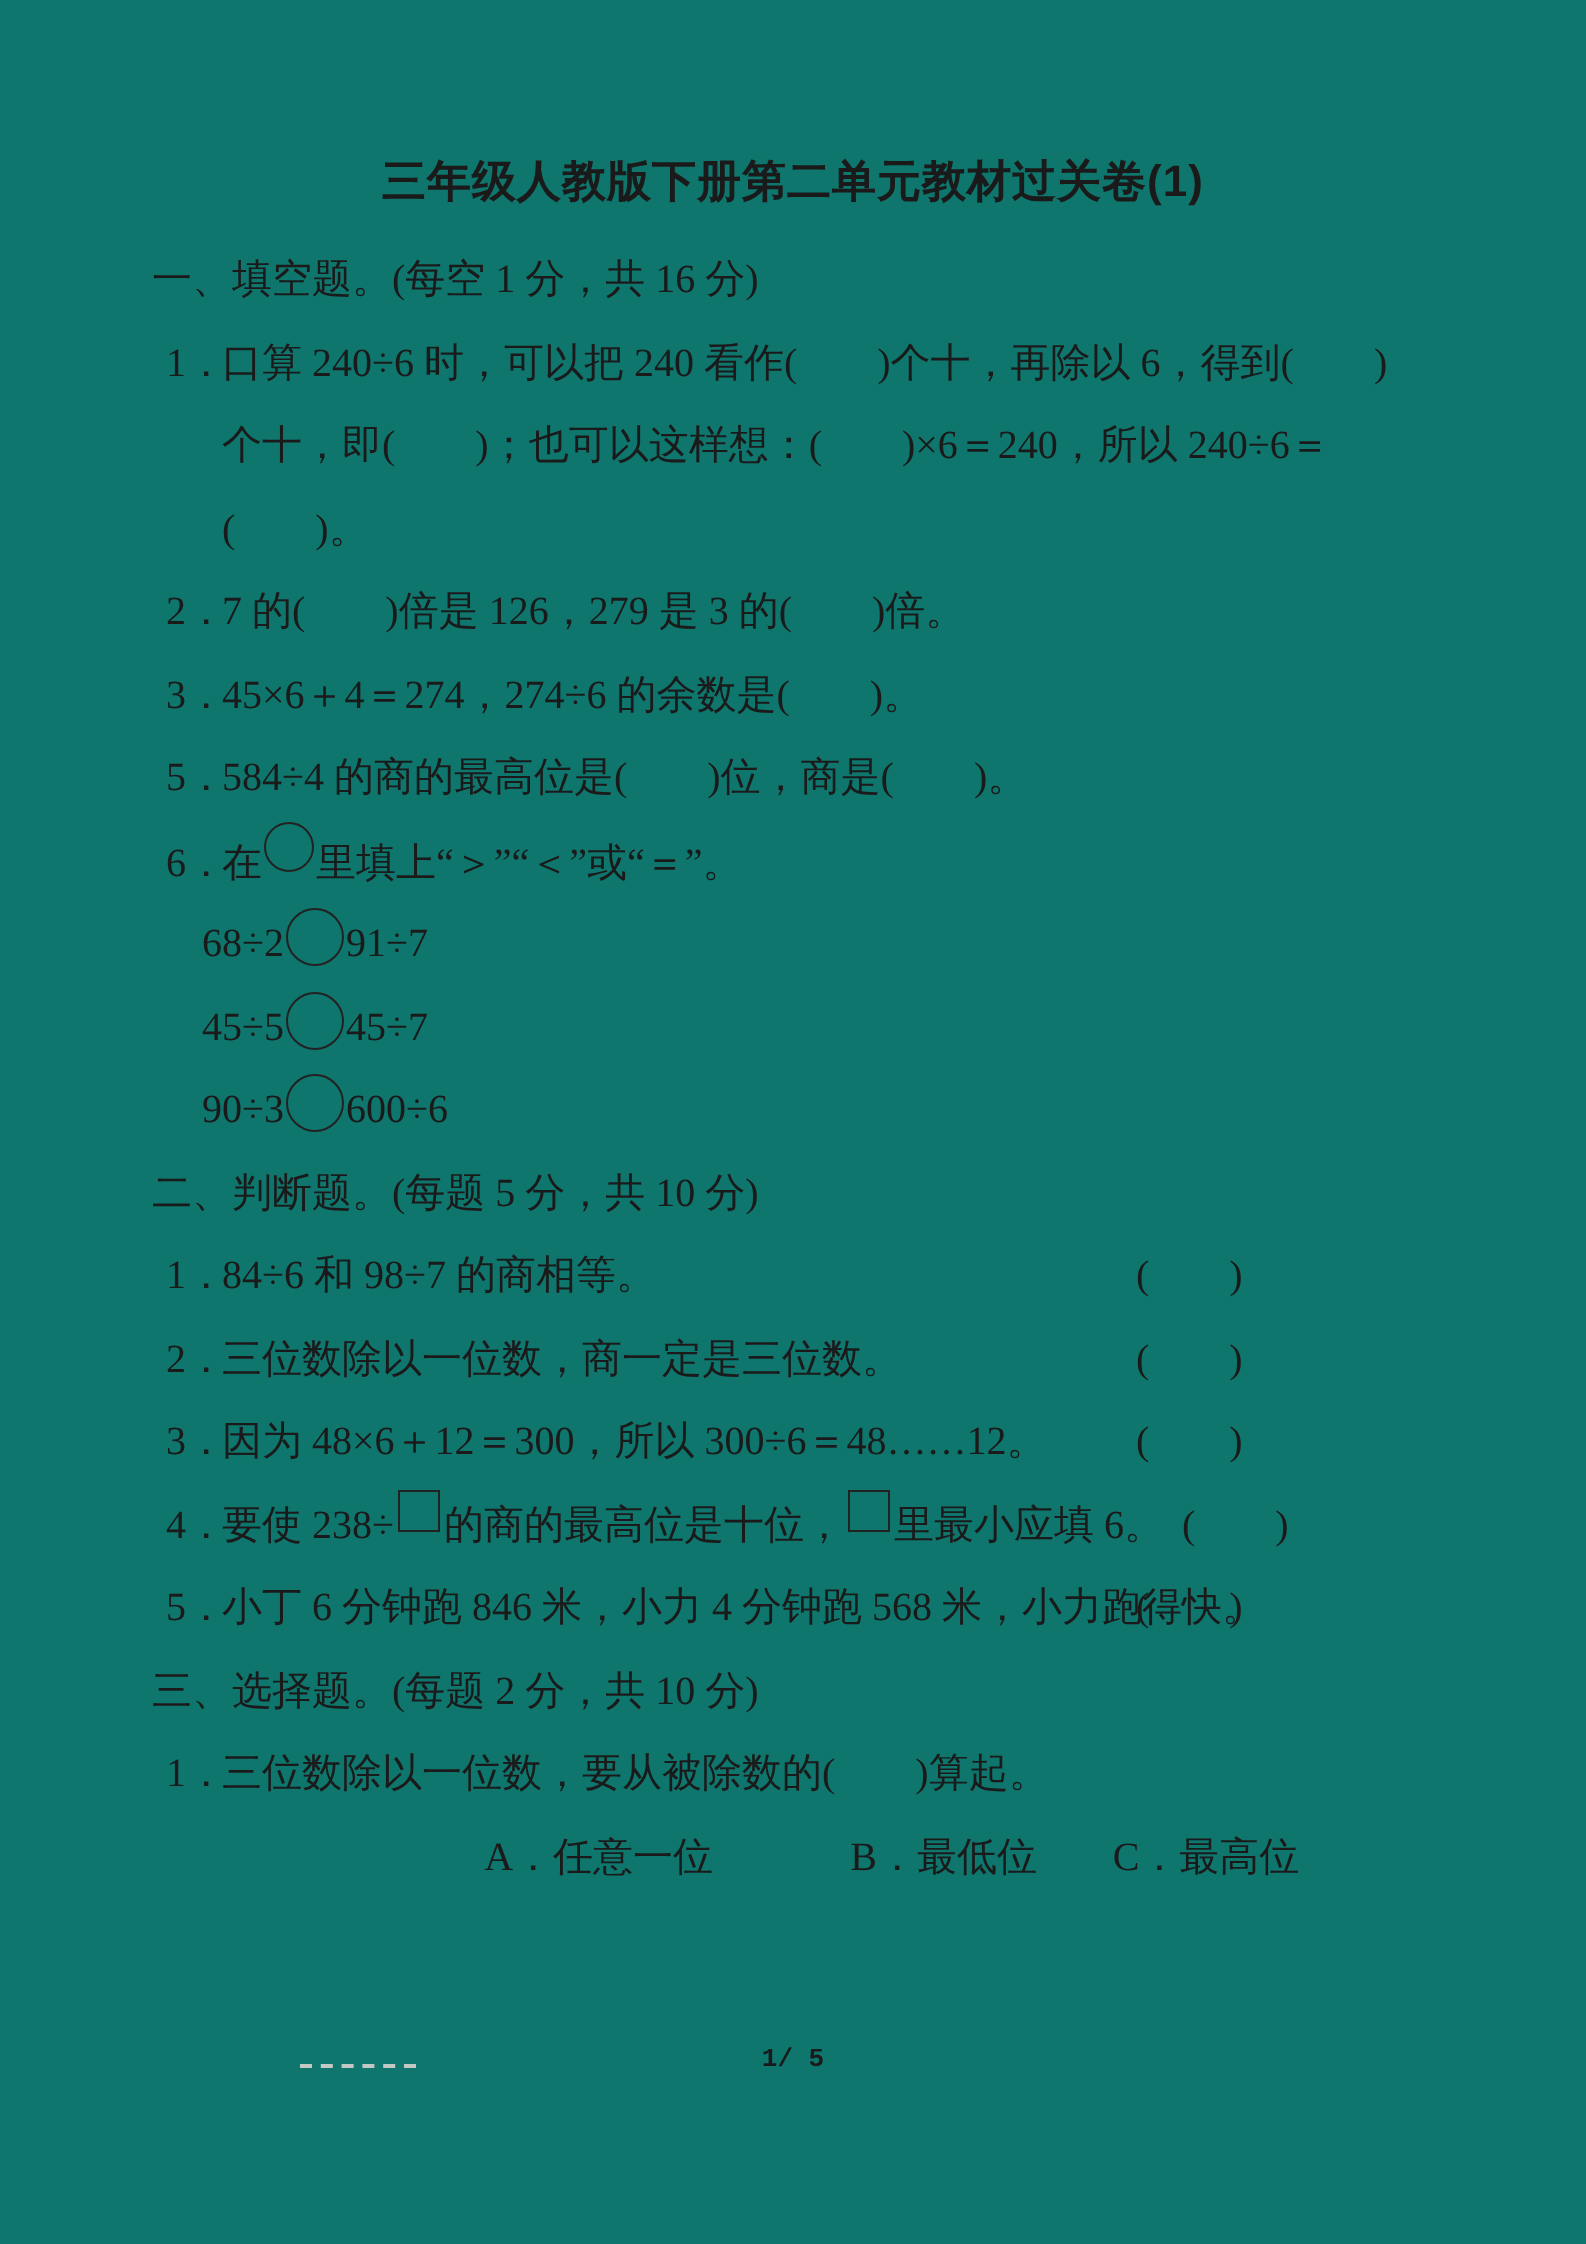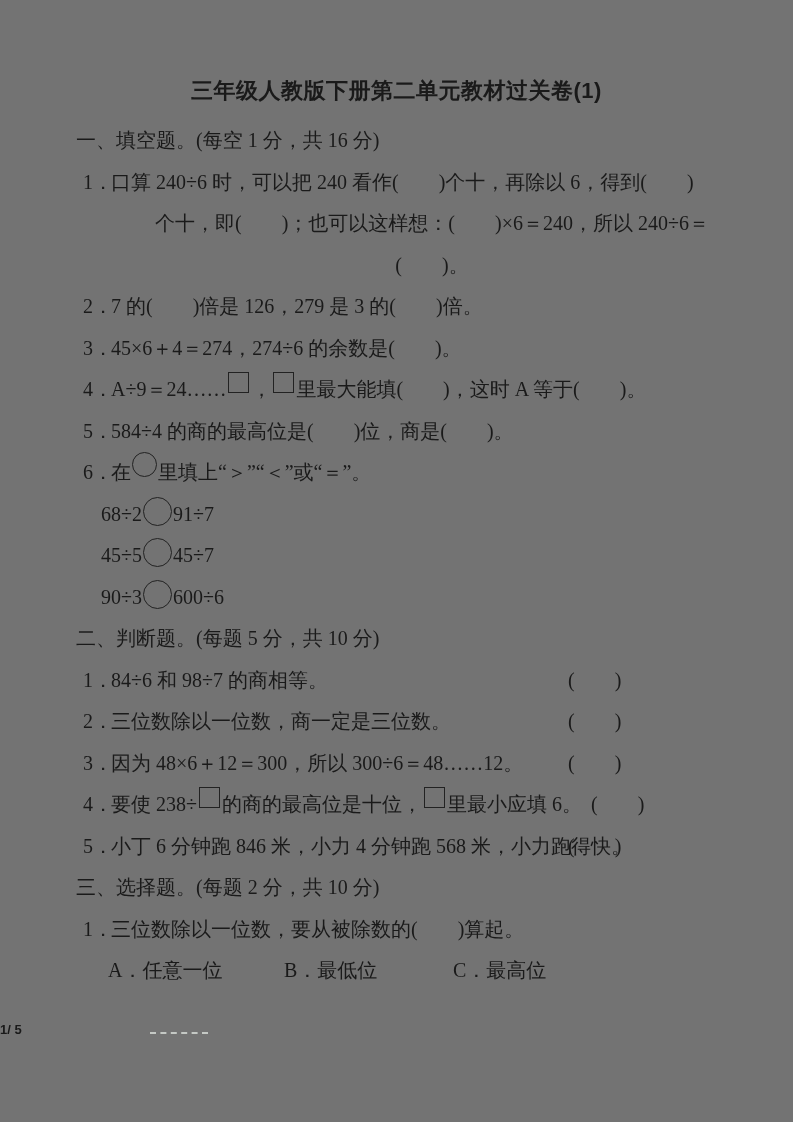--- a/index.html
+++ b/index.html
@@ -1,40 +1,40 @@
 <!DOCTYPE html>
 <html><head>
 <meta charset="utf-8">
 <style>
   html,body{margin:0;padding:0;background:#e8e8e8;}
   .page{
     position:relative;
     width:793px;height:1122px;
     margin:0 auto;
-    background:#737373;
+    background:#0f766e;
     box-sizing:border-box;
     padding:78px 40px 0 40px;
     font-family:"Liberation Serif","DejaVu Serif",serif;
     font-size:20px;
     color:#1a1a1a;
     overflow:hidden;
   }
   .title{
     font-family:"Liberation Sans","DejaVu Sans",sans-serif;
     font-weight:bold;
     font-size:22px;
     line-height:26px;
     text-align:center;
     margin:0 0 16px 0;
     letter-spacing:0.5px;
   }
   .line{height:41.5px;line-height:41.5px;white-space:nowrap;margin-left:36px;}
   .sec-header{padding-left:0;}
   .q{padding-left:7px;}
-  .cont{padding-left:35px;text-align:center;}
+  .cont{padding-left:35px;}
   .cmp{padding-left:25px;font-family:Liberation Serif, serif;}
   .num{display:inline-block;width:28px;}
   .judge{position:relative;}
   .ans{position:absolute;left:492px;top:0;}
   .ans-q4{left:515px;}
   
   .circle-sm{
     display:inline-block;width:25px;height:25px;
     border:1.5px solid #222;border-radius:50%;
     vertical-align:2px;margin:0 1px;box-sizing:border-box;
@@ -42,33 +42,33 @@
   .circle-lg{
     display:inline-block;width:29px;height:29px;
     border:1.5px solid #222;border-radius:50%;
     vertical-align:-5px;margin:0 1px;box-sizing:border-box;
   }
   .blank-box{
     display:inline-block;width:21px;height:21px;
     border:1.5px solid #222;
     vertical-align:3px;margin:0 2px;box-sizing:border-box;
   }
-  .options{padding-left:32px;}
+  .options{padding-left:32px;text-align:center;}
   .opt{display:inline-block;}
   .opt-a{width:176px;}
   .opt-b{width:169px;}
   
   .footer{position:absolute;left:0;top:1020px;width:793px;height:30px;}
   .dash-mark{
     position:absolute;left:150px;top:12px;width:58px;height:0;
     border-top:2px dashed #c4c8c4;
   }
   .page-num{
-    position:absolute;left:0;right:0;top:2px;
-    font-family:Liberation Sans, sans-serif;
+    position:absolute;left:0;right:0;top:2px;text-align:center;
+    font-family:Liberation Mono, monospace;
     font-weight:bold;font-size:13px;color:#1a1a1a;
   }
 </style>
 </head>
 <body>
 
 <div class="page">
 
   <h1 class="title">三年级人教版下册第二单元教材过关卷(1)</h1>
 
@@ -85,23 +85,20 @@
   </div>
 
   <div class="line q">
     <span class="num">2．</span><span>7 的(　　)倍是 126，279 是 3 的(　　)倍。</span>
   </div>
 
   <div class="line q">
     <span class="num">3．</span><span>45×6＋4＝274，274÷6 的余数是(　　)。</span>
   </div>
 
-  <div class="line q">
-    <span class="num">4．</span><span>A÷9＝24……</span><span class="blank-box"></span><span>，</span><span class="blank-box"></span><span>里最大能填(　　)，这时 A 等于(　　)。</span>
-  </div>
 
   <div class="line q">
     <span class="num">5．</span><span>584÷4 的商的最高位是(　　)位，商是(　　)。</span>
   </div>
 
   <div class="line q">
     <span class="num">6．</span><span>在</span><span class="circle-sm"></span><span>里填上“＞”“＜”或“＝”。</span>
   </div>
 
   <div class="line cmp">

